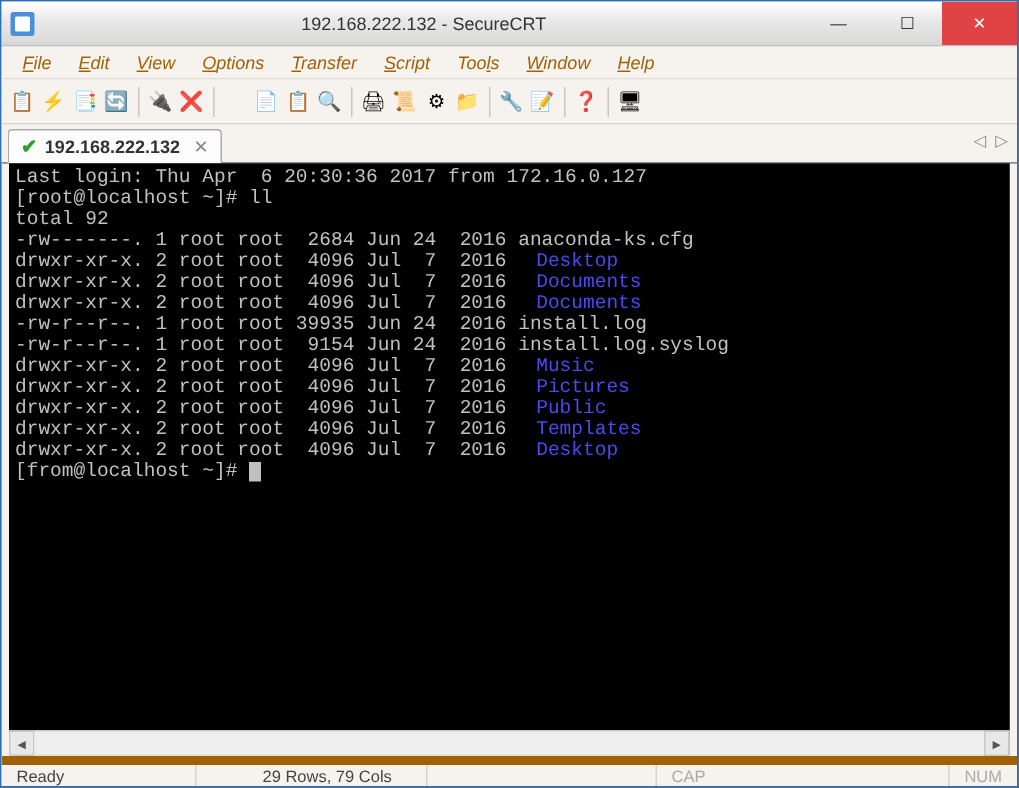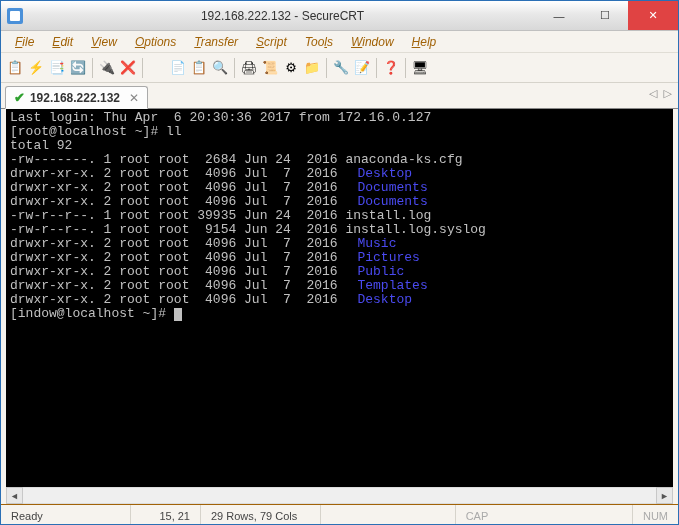--- a/index.html
+++ b/index.html
@@ -23,21 +23,21 @@
 .tab-check { color: #2ea02e; font-weight: bold; font-size: 13px; }
 .tab-x { color: #888; font-size: 12px; font-weight: normal; margin-left: 4px; cursor: default; }
 .tab-nav { position: absolute; right: 6px; top: 4px; display: flex; gap: 6px; color: #888; font-size: 11px; }
 .term-wrap { background: #000; height: 395px; position: relative; border-left: 5px solid #f6f3ee; border-right: 5px solid #f6f3ee; }
 .terminal { font-family: "Courier New", monospace; font-size: 13px; line-height: 14px; color: #c0c0c0; padding: 2px 4px; white-space: pre; background: #000; height: 100%; overflow: hidden; }
 .terminal .dir { color: #4a4af0; padding-left: 12px; }
 .terminal .cursor { display: inline-block; width: 8px; height: 13px; background: #c0c0c0; vertical-align: text-bottom; }
 .hscroll { position: absolute; bottom: 0; left: 0; right: 0; height: 17px; background: #f0f0f0; display: flex; align-items: center; }
 .hscroll .arr { width: 17px; height: 17px; background: #e8e8e8; border: 1px solid #c8c8c8; display: flex; align-items: center; justify-content: center; font-size: 9px; color: #555; }
 .hscroll .track { flex: 1; height: 17px; background: #efefef; border-top: 1px solid #ddd; border-bottom: 1px solid #ddd; }
-.statusbar { height: 22px; background: #f6f3ee; border-top: 1px solid #a16207; display: flex; align-items: center; font-size: 11px; color: #444; }
+.statusbar { height: 22px; background: #f6f3ee; border-top: 6px solid #a16207; display: flex; align-items: center; font-size: 11px; color: #444; gap: 34px; }
 .status-cell { padding: 0 10px; height: 100%; display: flex; align-items: center; border-right: 1px solid #d6d3cb; }
 .status-cell.right { margin-left: auto; border-right: none; border-left: 1px solid #d6d3cb; color: #aaa; }
 </style>
 </head>
 <body>
 
 <div class="titlebar">
   <span class="title-icon"></span>
   <span class="title-text">192.168.222.132 - SecureCRT</span>
   <div class="title-btns">
@@ -106,27 +106,26 @@
 </span><span>drwxr-xr-x. 2 root root  4096 Jul  7  2016 <span class="dir">Desktop</span>
 </span><span>drwxr-xr-x. 2 root root  4096 Jul  7  2016 <span class="dir">Documents</span>
 </span><span>drwxr-xr-x. 2 root root  4096 Jul  7  2016 <span class="dir">Documents</span>
 </span><span>-rw-r--r--. 1 root root 39935 Jun 24  2016 <span>install.log</span>
 </span><span>-rw-r--r--. 1 root root  9154 Jun 24  2016 <span>install.log.syslog</span>
 </span><span>drwxr-xr-x. 2 root root  4096 Jul  7  2016 <span class="dir">Music</span>
 </span><span>drwxr-xr-x. 2 root root  4096 Jul  7  2016 <span class="dir">Pictures</span>
 </span><span>drwxr-xr-x. 2 root root  4096 Jul  7  2016 <span class="dir">Public</span>
 </span><span>drwxr-xr-x. 2 root root  4096 Jul  7  2016 <span class="dir">Templates</span>
 </span><span>drwxr-xr-x. 2 root root  4096 Jul  7  2016 <span class="dir">Desktop</span>
-</span><span>[indow@localhost ~]# </span><span class="cursor"></span></div>
+</span><span>[from@localhost ~]# </span><span class="cursor"></span></div>
   <div class="hscroll">
     <div class="arr">◄</div>
     <div class="track"></div>
     <div class="arr">►</div>
   </div>
 </div>
 
 <div class="statusbar">
   <div class="status-cell" style="width:130px">Ready</div>
-  <div class="status-cell" style="width:70px;justify-content:flex-end">15,  21</div>
   <div class="status-cell" style="width:120px">29 Rows, 79 Cols</div>
   <div class="status-cell right">CAP</div>
   <div class="status-cell right">NUM</div>
 </div>
 
 </body></html>

